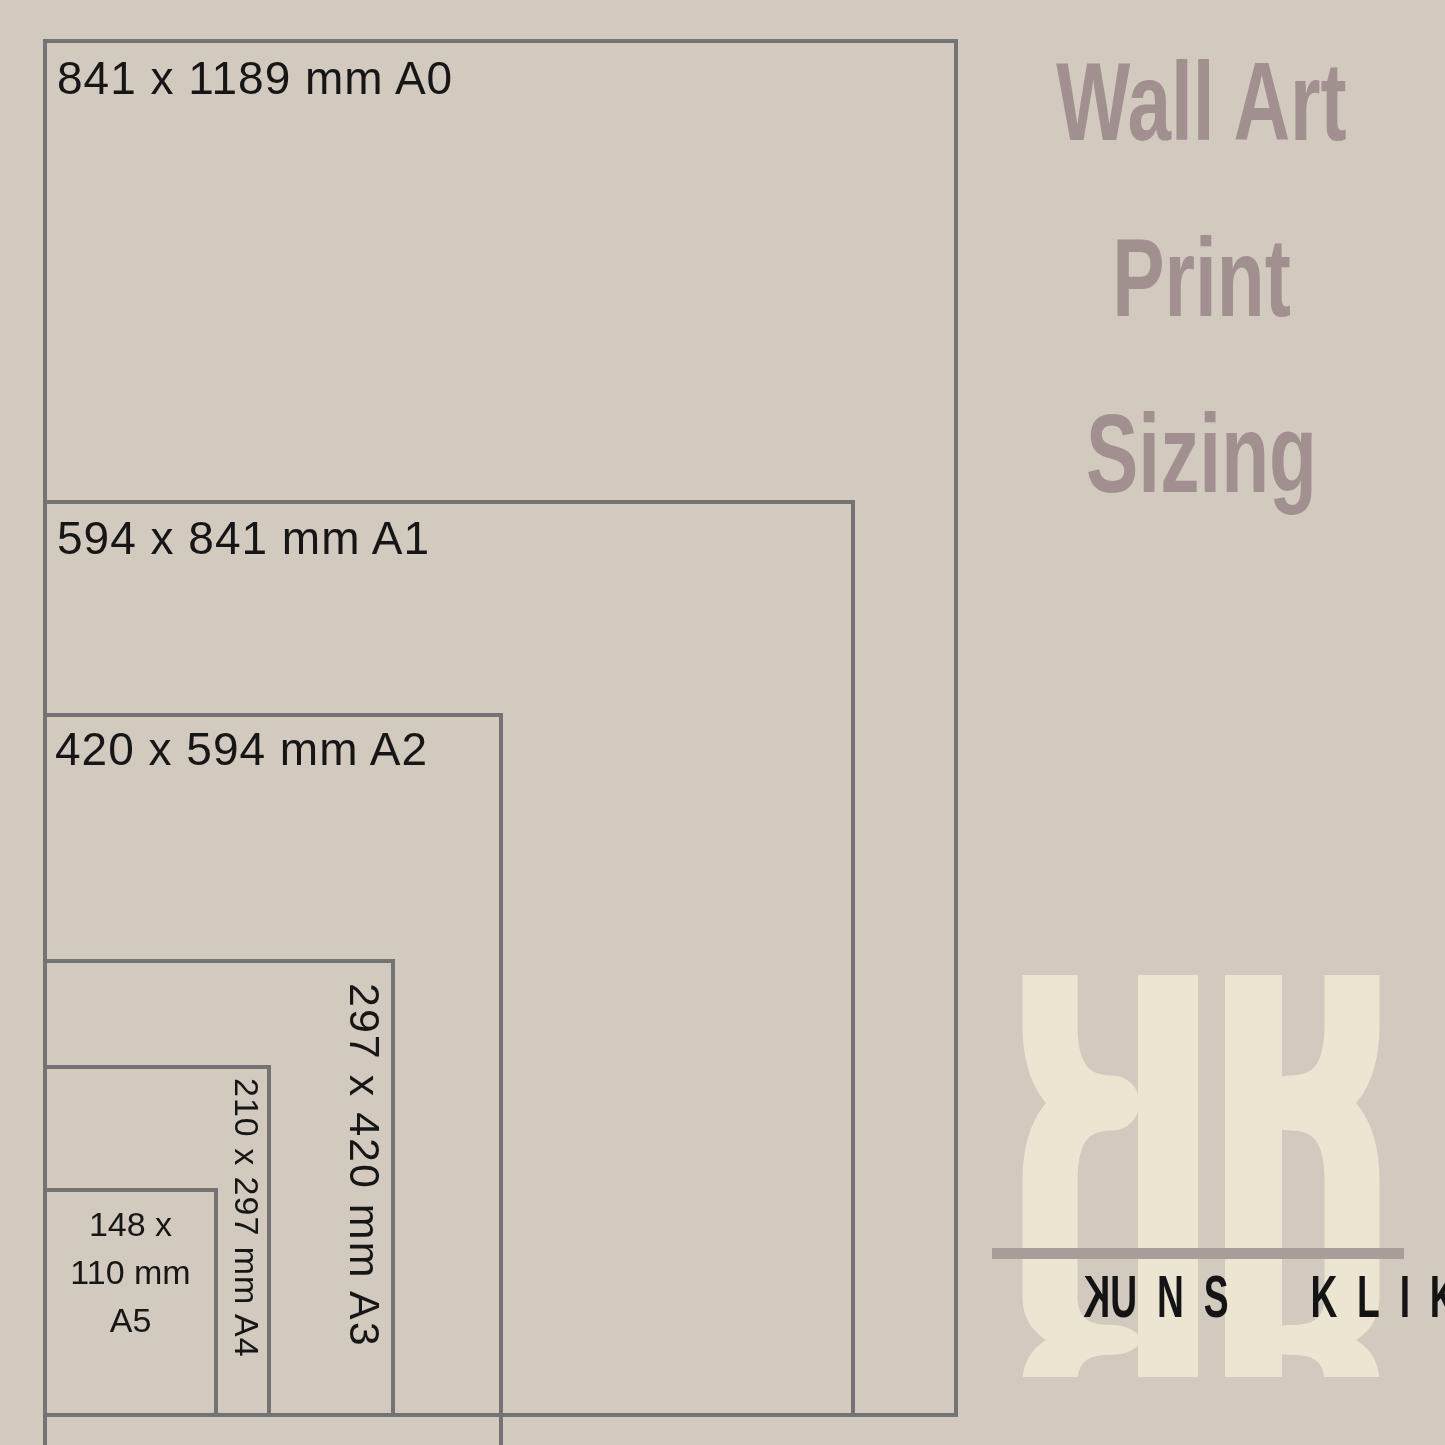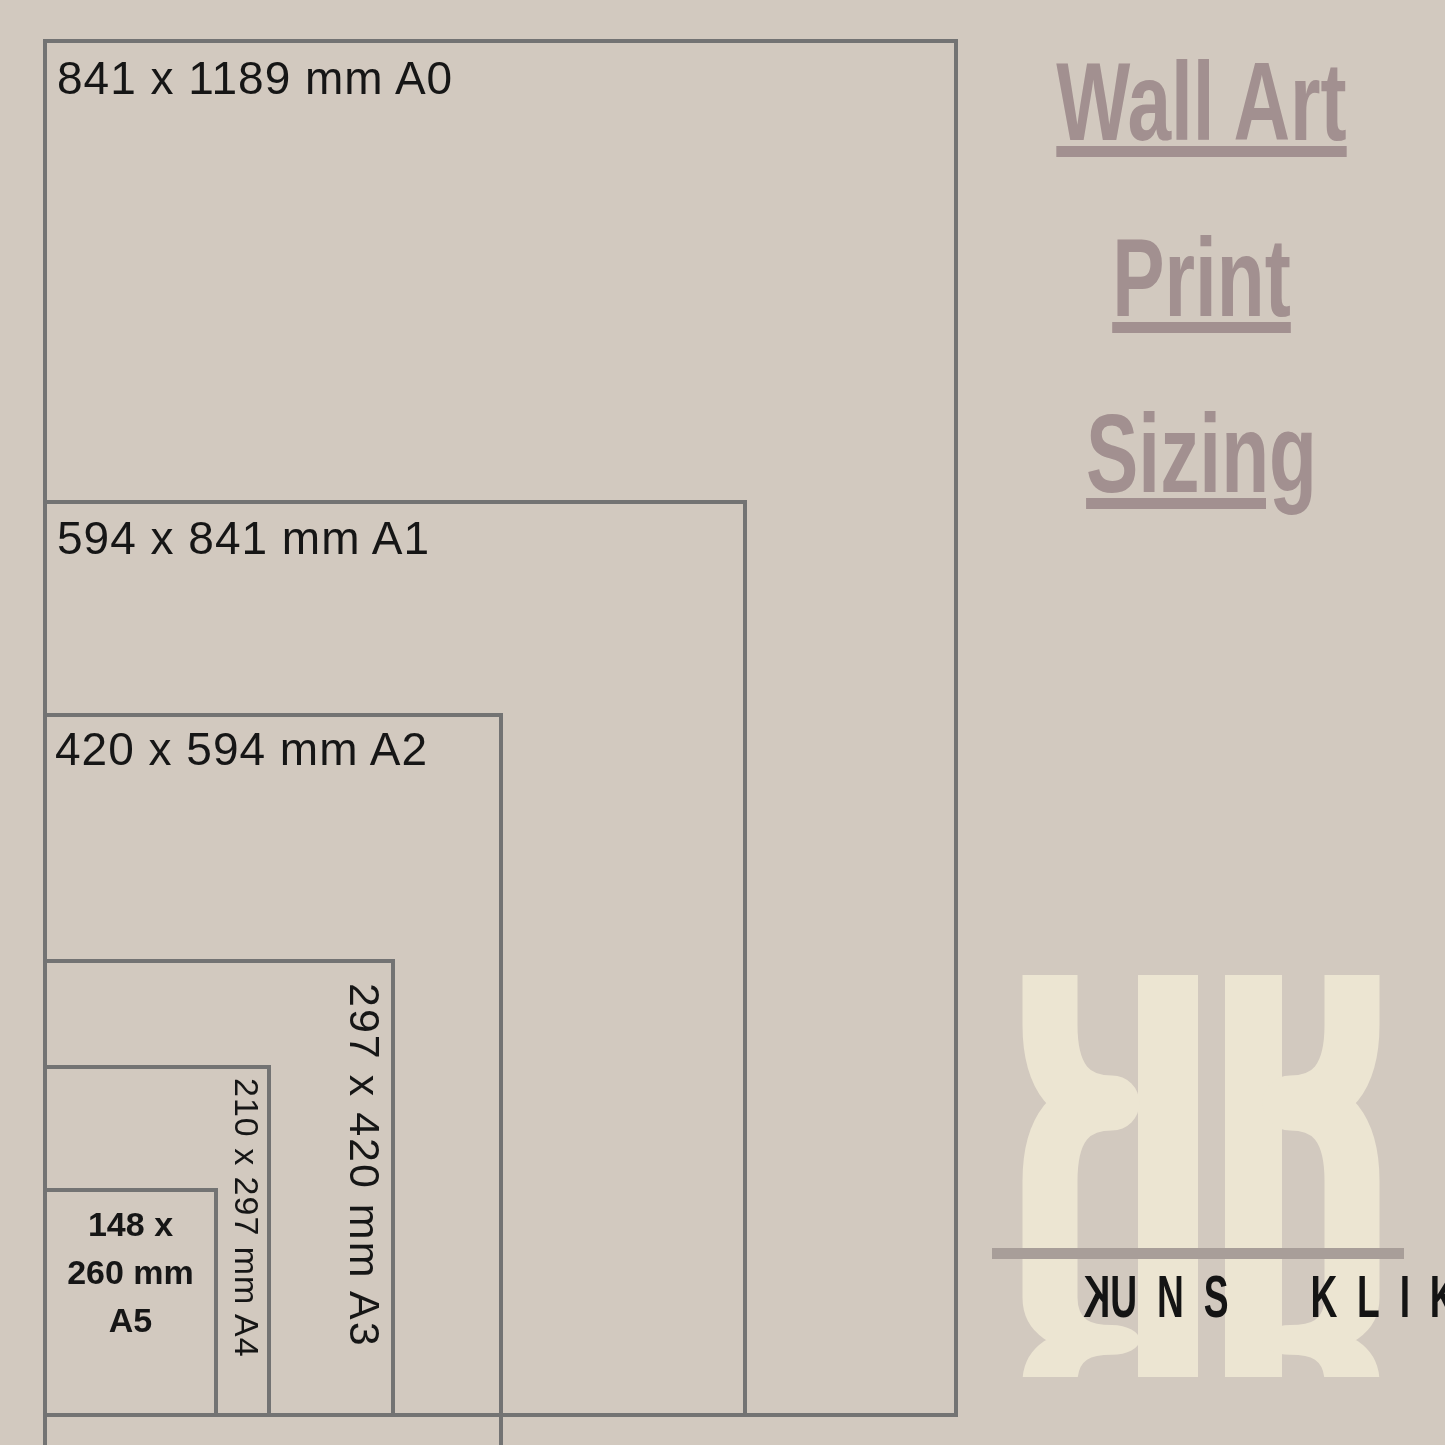--- a/index.html
+++ b/index.html
@@ -11,25 +11,25 @@
     font-family:"Liberation Sans", sans-serif;
   }
   
   .size-box{
     position:absolute;
     border:4px solid #737373;
     box-sizing:border-box;
     background:transparent;
   }
   #box-a0{left:43px;top:39px;width:915px;height:1378px;}
-  #box-a1{left:43px;top:500px;width:704px;height:917px;}
+  #box-a1{left:43px;top:500px;width:812px;height:917px;}
   #box-a2{left:43px;top:713px;width:460px;height:788px;}
   #box-a3{left:43px;top:959px;width:352px;height:458px;}
   #box-a4{left:43px;top:1065px;width:228px;height:352px;}
-  #box-a5{left:43px;top:1188px;width:175px;height:229px;font-weight:bold;}
+  #box-a5{left:43px;top:1188px;width:175px;height:229px;}
 
   .size-label{
     position:absolute;
     color:#161616;
     white-space:nowrap;
     letter-spacing:1px;
   }
   .label-h{font-size:46px;}
   #label-a0{top:8px;left:10px;}
   #label-a1{top:7px;left:10px;}
@@ -48,21 +48,20 @@
     padding-top:8px;
     font-size:34px;line-height:48px;
     color:#161616;text-align:center;
   }
 
   
   .title-block{
     position:absolute;left:958px;top:14px;width:487px;
     text-align:center;
     color:#a29090;
-    text-decoration:underline;
   }
   .title-line{
     height:176px;line-height:176px;
     font-size:112px;font-weight:bold;
     transform:scaleX(0.70);
     white-space:nowrap;
   }
 
   
   .kk-top{
@@ -116,21 +115,21 @@
     <div class="size-label label-v" id="label-a3">297 x 420 mm A3</div>
   </div>
 
   <div class="size-box" id="box-a4">
     <div class="size-label label-v" id="label-a4">210 x 297 mm A4</div>
   </div>
 
   <div class="size-box" id="box-a5">
     <div id="label-a5-wrap">
       <span>148 x</span>
-      <span>260 mm</span>
+      <span>110 mm</span>
       <span>A5</span>
     </div>
   </div>
 
   <div class="title-block">
     <div class="title-line">Wall Art</div>
     <div class="title-line">Print</div>
     <div class="title-line">Sizing</div>
   </div>
 

